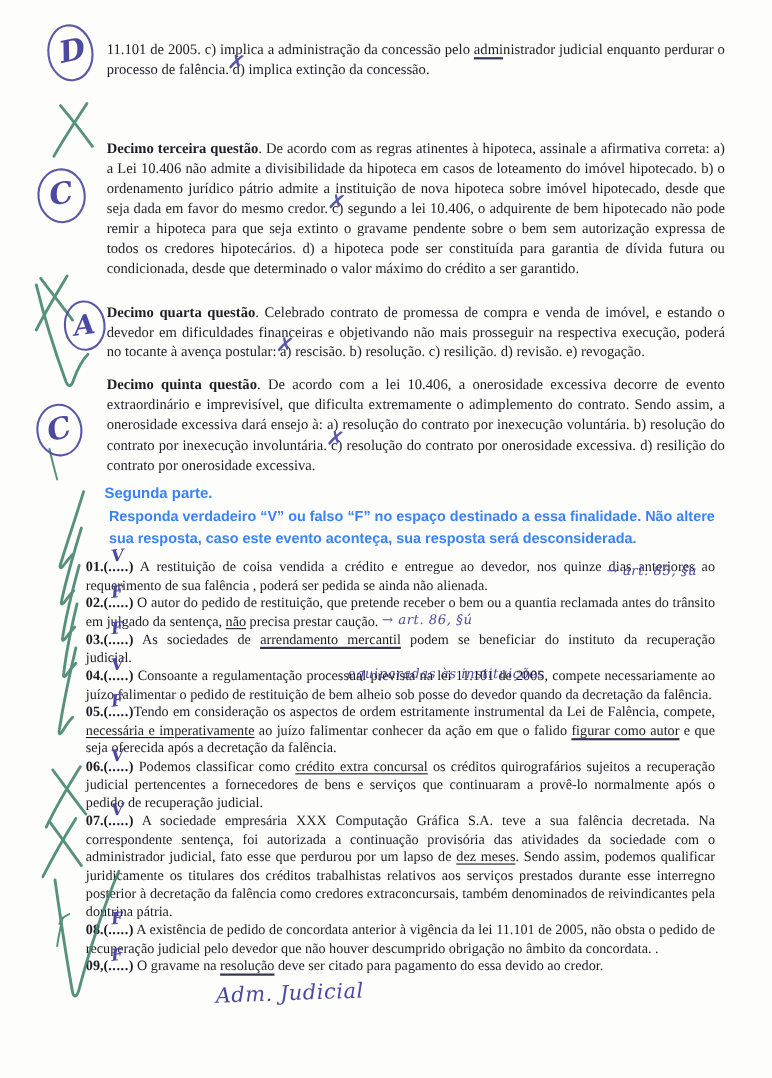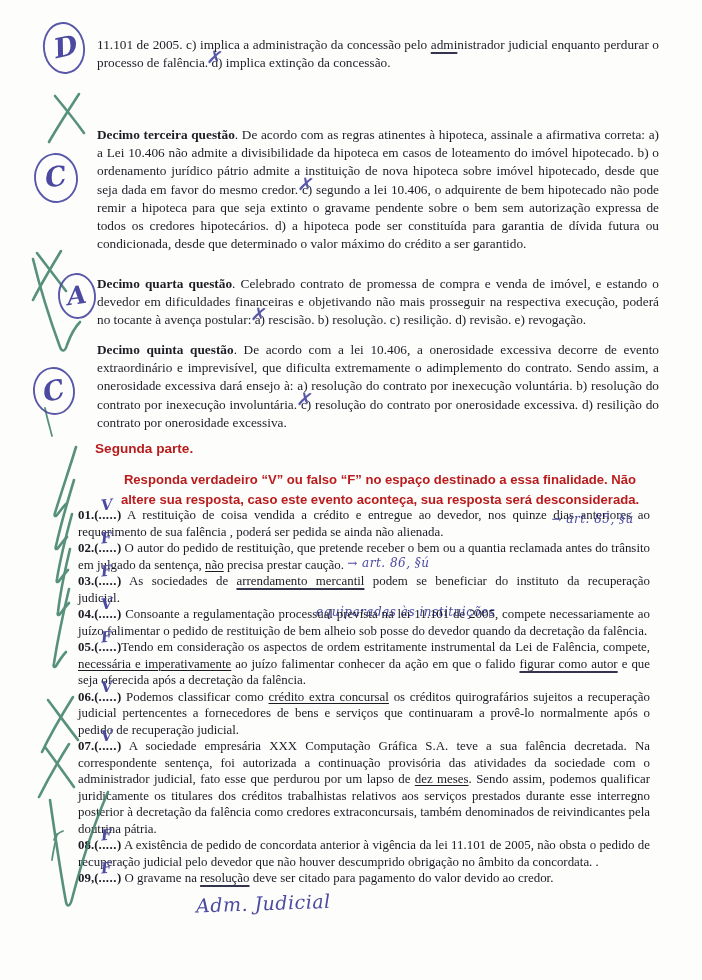--- a/index.html
+++ b/index.html
@@ -12,24 +12,24 @@
   .para{
     position:absolute; left:97px; width:562px; margin:0;
     text-align:justify; font-size:13.3px; line-height:18.2px; color:#1d1d26;
   }
   #intro{top:36px;}
   #q13{top:82px;margin-top:44px;}
   #q14{top:275px;}
   #q15{top:341px;}
   .part2{
     position:absolute; left:95px; top:441px; width:570px;
-    font-family:"Liberation Sans", sans-serif; font-weight:bold; color:#b91c1c;
+    font-family:"Liberation Sans", sans-serif; font-weight:bold; color:#3b82f6;
   }
   .part2 .p2-head{font-size:13.6px; margin:0 0 3px 0;}
-  .part2 .p2-instr{font-size:13.1px; line-height:19.5px; margin:14px; text-align:center;}
+  .part2 .p2-instr{font-size:13.1px; line-height:19.5px; margin:4px; text-align:left;}
   .items{
     position:absolute; left:78px; top:507px; width:572px;
   }
   .tf-item{
     position:relative; margin:0; text-align:justify;
     font-size:12.9px; line-height:16.5px; color:#1b1b24;
   }
   .prefix{font-weight:bold;}
   .dots{position:relative; letter-spacing:.5px; font-weight:bold;}
   
@@ -97,21 +97,21 @@
     <p class="tf-item"><span class="prefix"><span>04.</span><span>(</span><span class="dots"><span>.....</span><span class="answer">V</span></span><span>)</span></span><span><span> Consoante a regulamentação processual prevista na lei 11.101 de 2005, compete necessariamente ao juízo falimentar o pedido de restituição de bem alheio sob posse do devedor quando da decretação da falência.</span></span></p>
 
     <p class="tf-item"><span class="prefix"><span>05.</span><span>(</span><span class="dots"><span>.....</span><span class="answer">F</span></span><span>)</span></span><span><span>Tendo em consideração os aspectos de ordem estritamente instrumental da Lei de Falência, compete, </span><span class="u">necessária e imperativamente</span><span> ao juízo falimentar conhecer da ação em que o falido </span><span class="u-pen">figurar como autor</span><span> e que seja oferecida após a decretação da falência.</span></span></p>
 
     <p class="tf-item"><span class="prefix"><span>06.</span><span>(</span><span class="dots"><span>.....</span><span class="answer">V</span></span><span>)</span></span><span><span> Podemos classificar como </span><span class="u">crédito extra concursal</span><span> os créditos quirografários sujeitos a recuperação judicial pertencentes a fornecedores de bens e serviços que continuaram a provê-lo normalmente após o pedido de recuperação judicial.</span></span></p>
 
     <p class="tf-item"><span class="prefix"><span>07.</span><span>(</span><span class="dots"><span>.....</span><span class="answer">V</span></span><span>)</span></span><span><span> A sociedade empresária XXX Computação Gráfica S.A. teve a sua falência decretada. Na correspondente sentença, foi autorizada a continuação provisória das atividades da sociedade com o administrador judicial, fato esse que perdurou por um lapso de </span><span class="u">dez meses</span><span>. Sendo assim, podemos qualificar juridicamente os titulares dos créditos trabalhistas relativos aos serviços prestados durante esse interregno posterior à decretação da falência como credores extraconcursais, também denominados de reivindicantes pela doutrina pátria.</span></span></p>
 
     <p class="tf-item"><span class="prefix"><span>08.</span><span>(</span><span class="dots"><span>.....</span><span class="answer">F</span></span><span>)</span></span><span><span> A existência de pedido de concordata anterior à vigência da lei 11.101 de 2005, não obsta o pedido de recuperação judicial pelo devedor que não houver descumprido obrigação no âmbito da concordata. .</span></span></p>
 
-    <p class="tf-item"><span class="prefix"><span>09,</span><span>(</span><span class="dots"><span>.....</span><span class="answer">F</span></span><span>)</span></span><span><span> O gravame na </span><span class="u-pen">resolução</span><span> deve ser citado para pagamento do valor devido ao credor.</span></span></p>
+    <p class="tf-item"><span class="prefix"><span>09,</span><span>(</span><span class="dots"><span>.....</span><span class="answer">F</span></span><span>)</span></span><span><span> O gravame na </span><span class="u-pen">resolução</span><span> deve ser citado para pagamento do essa devido ao credor.</span></span></p>
   <div class="bottom-note hand">Adm. Judicial</div>
     </div>
 
   <div class="circ-letter" id="circ-d">D</div>
   <div class="circ-letter" id="circ-c13">C</div>
   <div class="circ-letter" id="circ-a14">A</div>
   <div class="circ-letter" id="circ-c15">C</div>
 
   <svg class="marks" width="702" height="980" viewBox="0 0 702 980">
 

